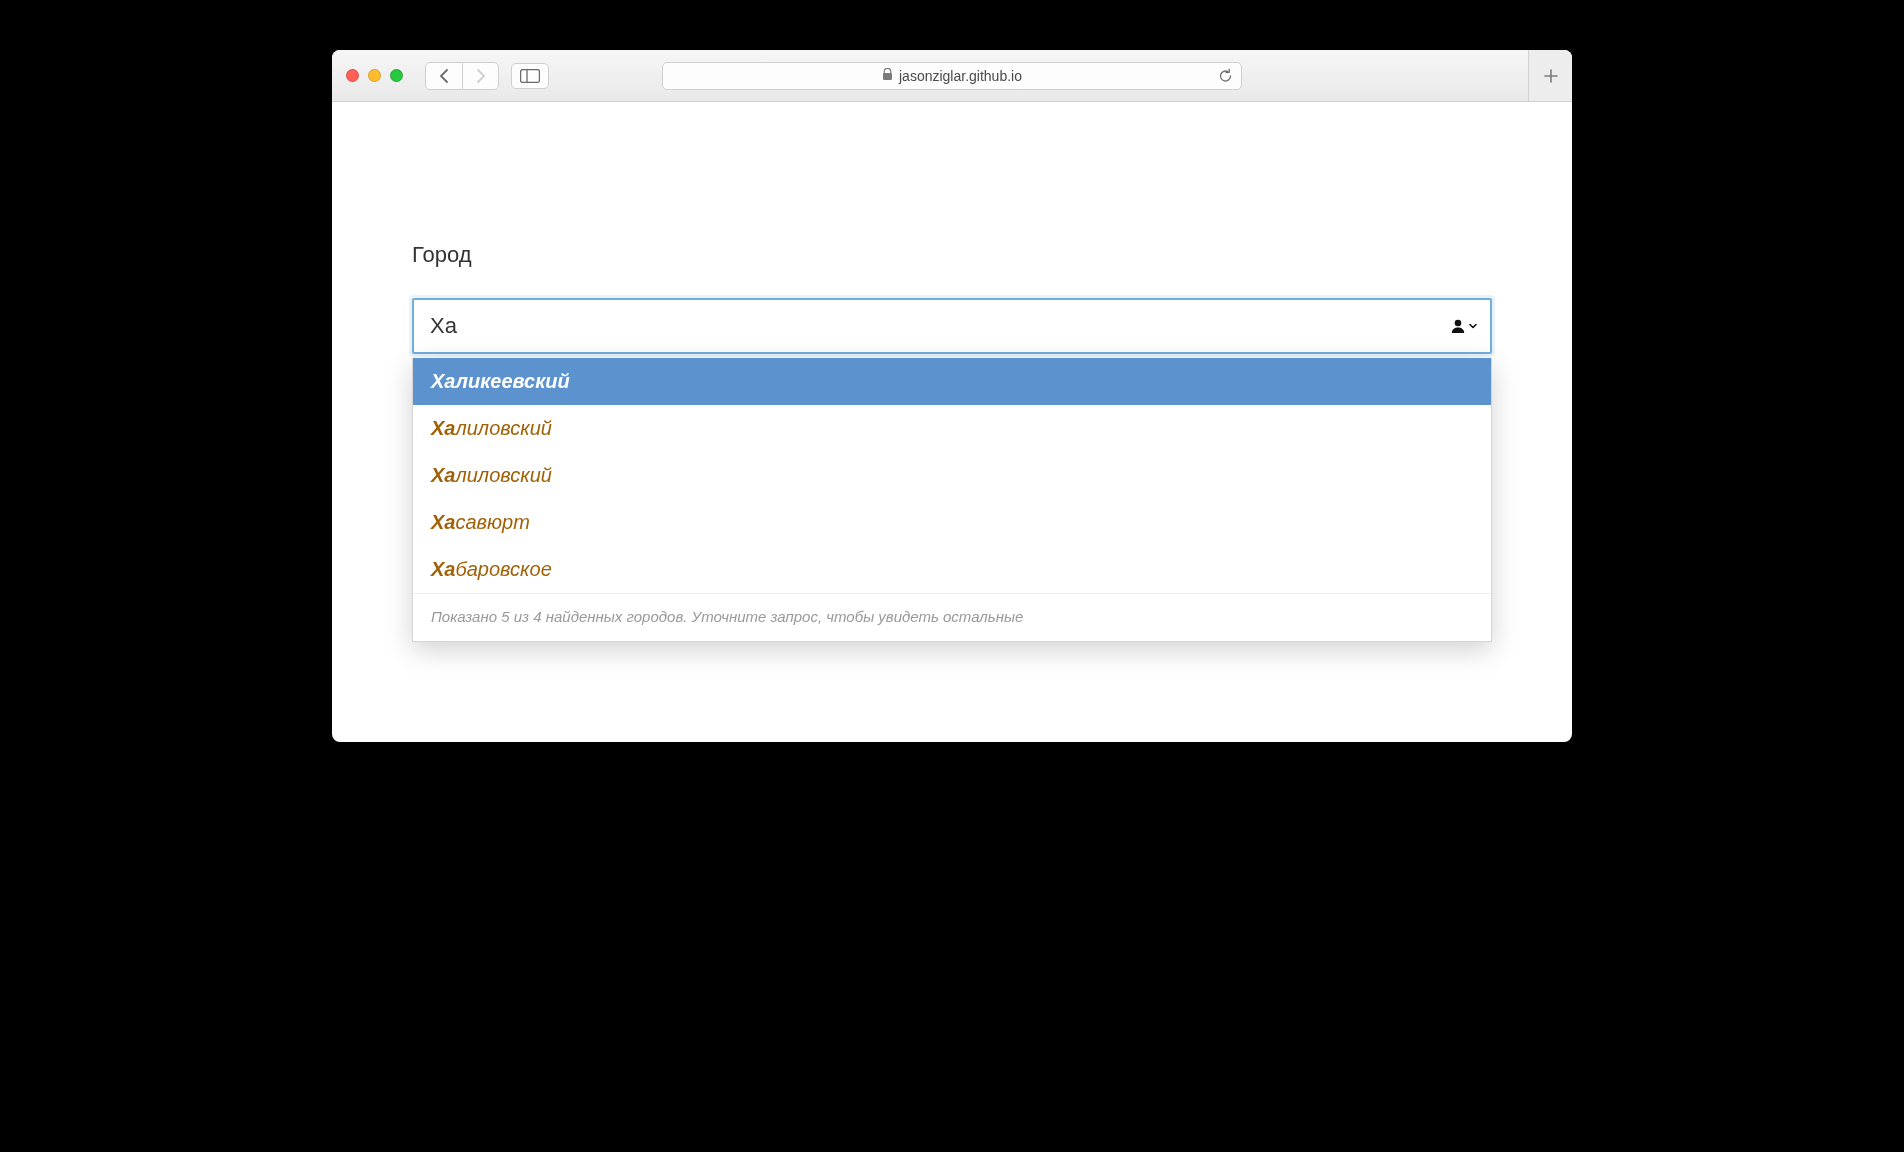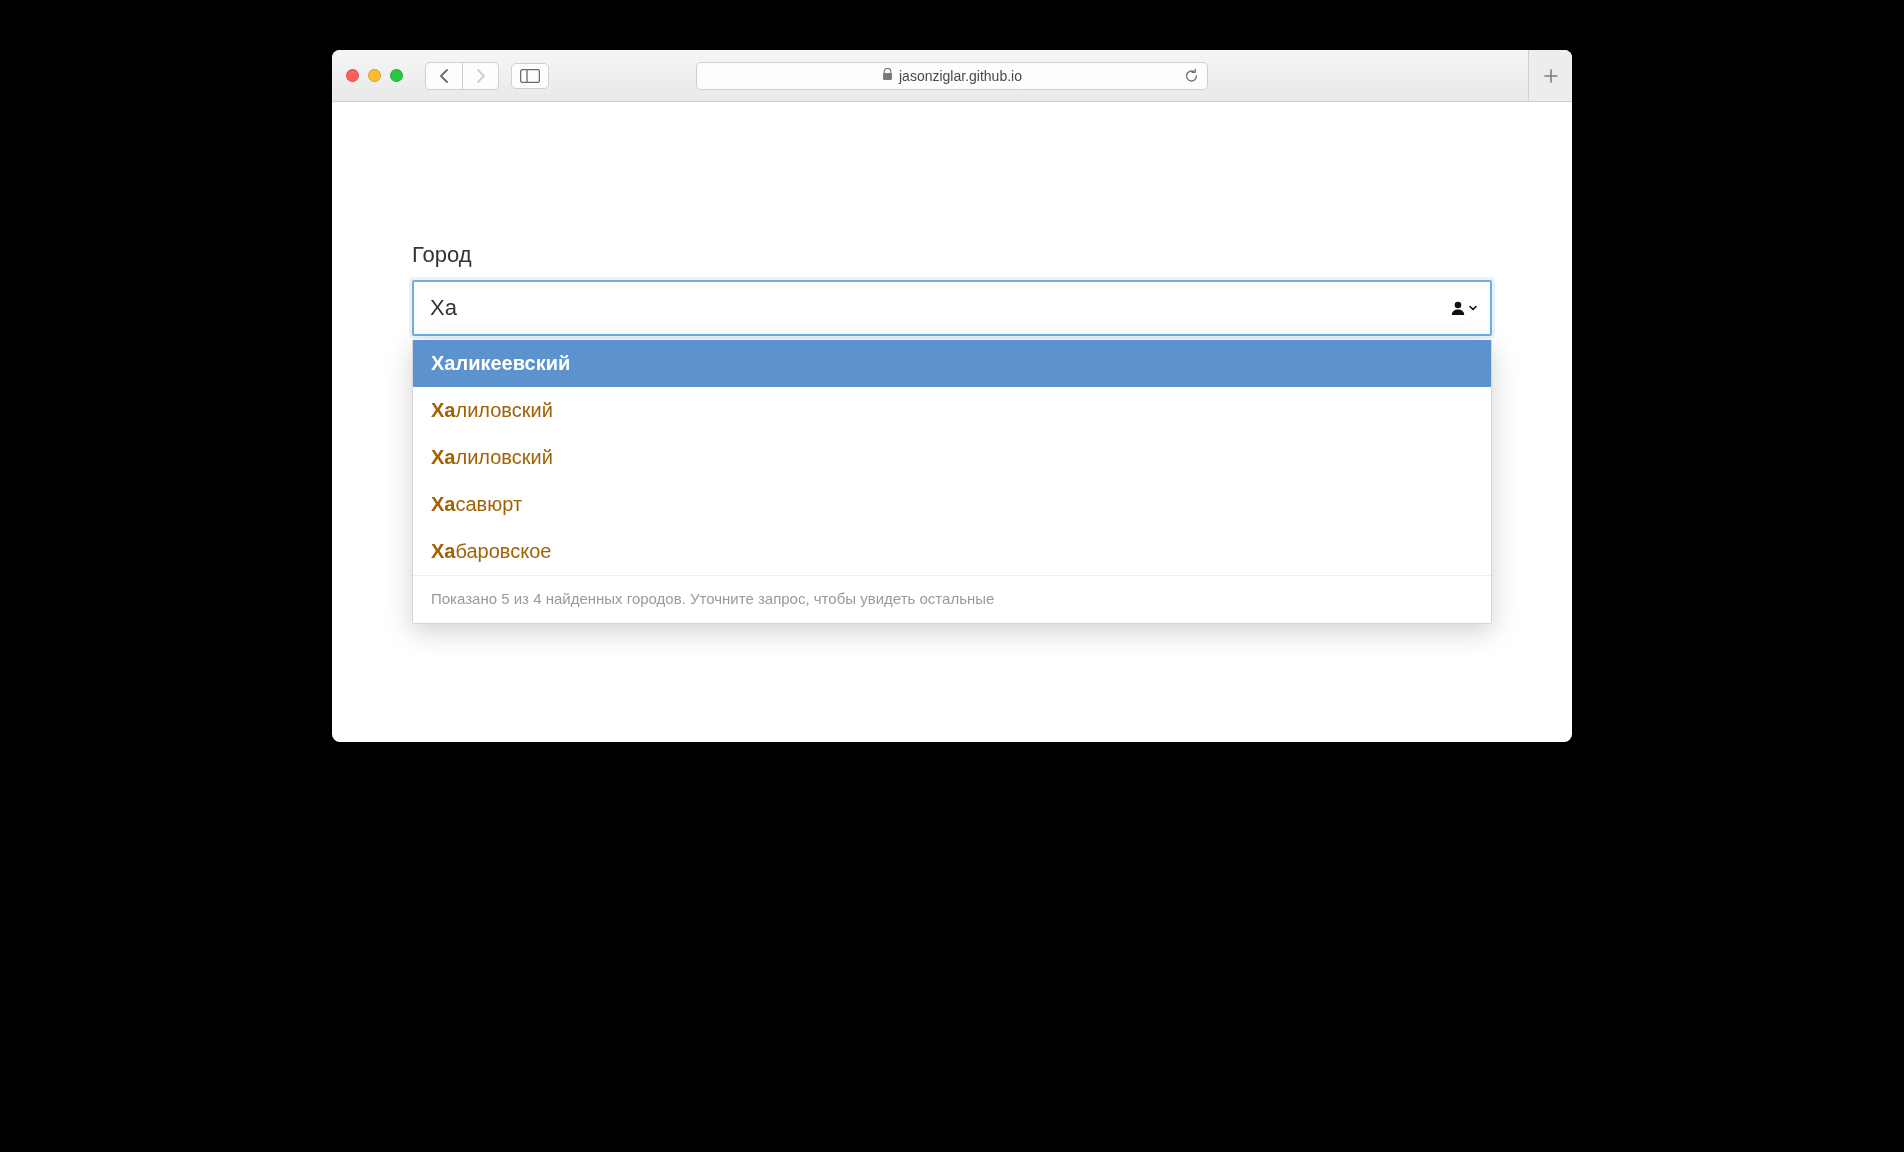--- a/index.html
+++ b/index.html
@@ -52,21 +52,21 @@
 
   .sidebar-btn {
     width:38px; height:26px; border:1px solid #cfcfcf; border-radius:5px;
     display:flex; align-items:center; justify-content:center; background:#fdfdfd;
     margin-right: 24px;
   }
   .sidebar-btn svg { stroke:#6b6b6b; }
 
   .addr-wrap {
     position:absolute; left:50%; transform:translateX(-50%);
-    width: 512px;
+    width: 580px;
   }
   .addr {
     height: 28px;
     border:1px solid #cfcfcf; border-radius:5px;
     background:#fdfdfd;
     display:flex; align-items:center; justify-content:center;
     position:relative;
     padding: 0 34px;
   }
   .addr .lock { color:#7a7a7a; margin-right:6px; }
@@ -85,21 +85,21 @@
   }
   .newtab svg { display:block; }
 
   
   .page {
     position:relative;
     height: 640px;
     padding: 140px 80px 0 80px;
   }
   .field-label {
-    font-size: 22px; color:#333; margin-bottom: 12px;
+    font-size: 22px; color:#333; margin-bottom: 30px;
   }
   .combo {
     position:relative;
   }
   .combo-input {
     width:100%;
     height:56px;
     border:2px solid #6faee0;
     border-radius:2px;
     padding: 0 54px 0 16px;
@@ -118,20 +118,21 @@
 
   .dropdown {
     position:absolute;
     left:80px; right:80px;
     margin-top:4px;
     background:#fff;
     border:1px solid #d6d6d6;
     border-top:none;
     box-shadow: 0 8px 26px rgba(0,0,0,0.18);
     z-index:5;
+    font-style:italic;
   }
   .dd-item {
     padding: 12px 18px;
     font-size:20px;
     color:#a16207;
     cursor:default;
   }
   .dd-item.selected {
     background:#5c93cf;
     color:#fff;

